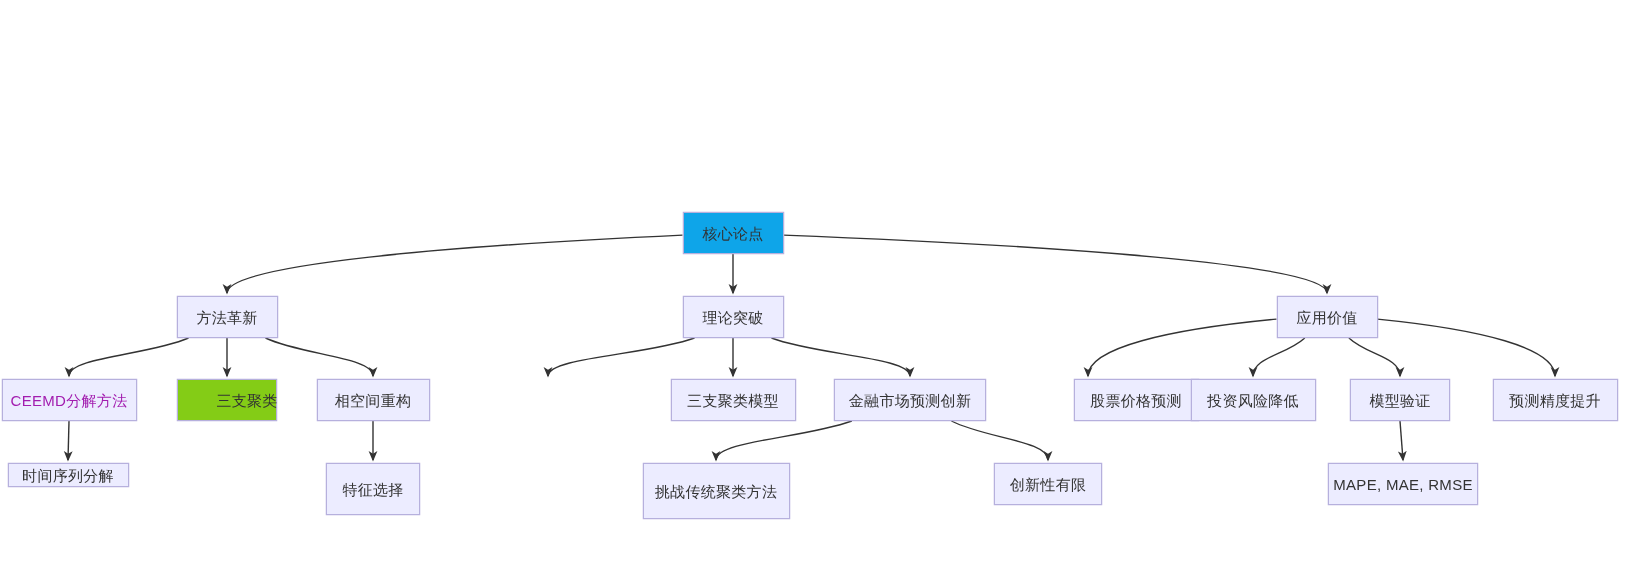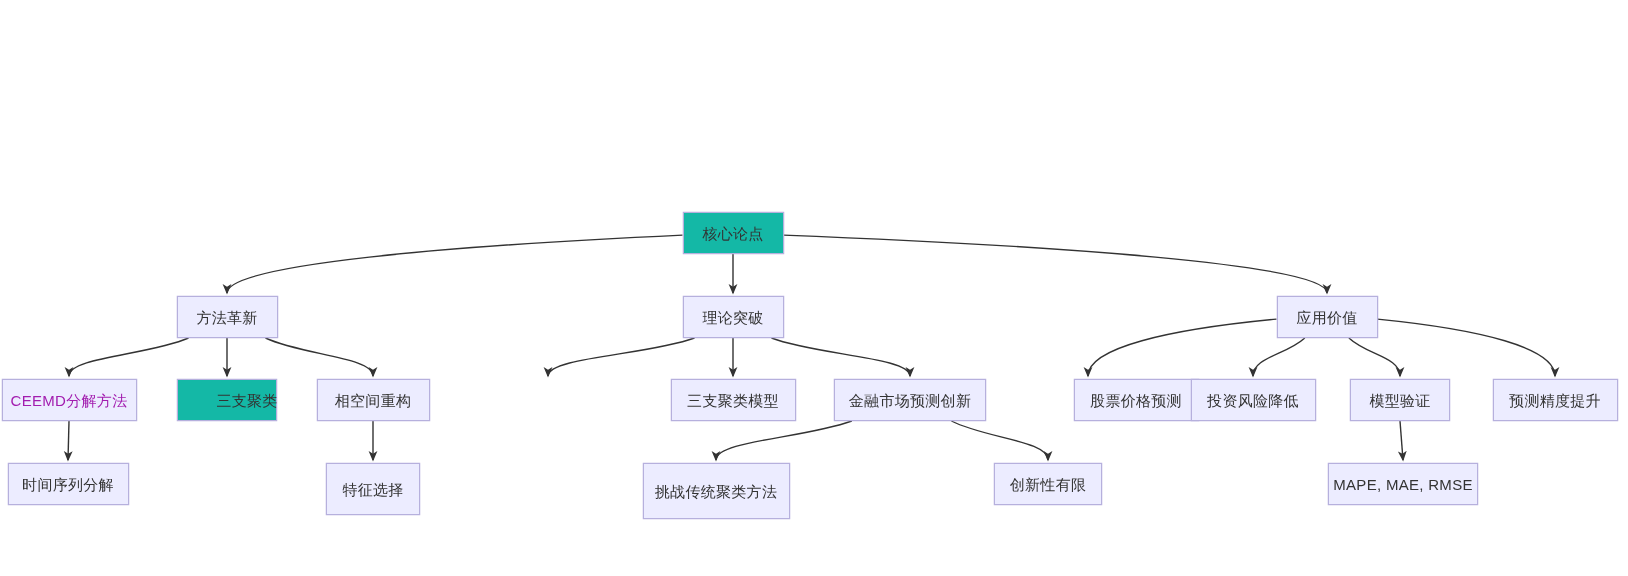--- a/index.html
+++ b/index.html
@@ -77,36 +77,36 @@
         <path d="M 1348.9 338 C 1367.15 355.1, 1400 357, 1400 376" class="edge" stroke="#333333" marker-end="url(#arrowhead)"></path>
         <path d="M 1377.5 319.1 C 1480.1 329.34200000000004, 1555 347.55, 1555 376" class="edge" stroke="#333333" marker-end="url(#arrowhead)"></path>
         <path d="M 69 421 L 68 460" class="edge" stroke="#333333" marker-end="url(#arrowhead)"></path>
         <path d="M 373 421 L 373 460" class="edge" stroke="#333333" marker-end="url(#arrowhead)"></path>
         <path d="M 851.8 421 C 803.3 438.55, 716 440.5, 716 460" class="edge" stroke="#333333" marker-end="url(#arrowhead)"></path>
         <path d="M 951.4 421 C 985.9 438.55, 1048 440.5, 1048 460" class="edge" stroke="#333333" marker-end="url(#arrowhead)"></path>
         <path d="M 1400 421 L 1403 460" class="edge" stroke="#333333" marker-end="url(#arrowhead)"></path>
       </g>
   </svg>
   <div class="node-layer">
-      <div class="node" style="left: 682.5px; top: 212px; width: 101px; height: 42px; background: #14b8a6; border-color: rgb(182, 176, 221);">
+      <div class="node" style="left: 682.5px; top: 212px; width: 101px; height: 42px; background: #0ea5e9; border-color: rgb(182, 176, 221);">
         <span class="node-label" style="color: rgb(51, 51, 51);">核心论点</span>
       </div>
       <div class="node" style="left: 176.5px; top: 296px; width: 101px; height: 42px; background: rgb(236, 236, 255); border-color: rgb(182, 176, 221);">
         <span class="node-label" style="color: rgb(51, 51, 51);">方法革新</span>
       </div>
       <div class="node" style="left: 682.5px; top: 296px; width: 101px; height: 42px; background: rgb(236, 236, 255); border-color: rgb(182, 176, 221);">
         <span class="node-label" style="color: rgb(51, 51, 51);">理论突破</span>
       </div>
       <div class="node" style="left: 1276.5px; top: 296px; width: 101px; height: 42px; background: rgb(236, 236, 255); border-color: rgb(182, 176, 221);">
         <span class="node-label" style="color: rgb(51, 51, 51);">应用价值</span>
       </div>
       <div class="node" style="left: 1.5px; top: 379px; width: 135px; height: 42px; background: rgb(236, 236, 255); border-color: rgb(182, 176, 221);">
         <span class="node-label" style="color: #a21caf;">CEEMD分解方法</span>
       </div>
-      <div class="node" style="left: 177px; top: 379px; width: 100px; height: 42px; background: #14b8a6; border-color: rgb(182, 176, 221); padding-left: 40px;">
+      <div class="node" style="left: 177px; top: 379px; width: 100px; height: 42px; background: #84cc16; border-color: rgb(182, 176, 221); padding-left: 40px;">
         <span class="node-label" style="color: rgb(51, 51, 51);">三支聚类</span>
       </div>
       <div class="node" style="left: 316.5px; top: 379px; width: 113px; height: 42px; background: rgb(236, 236, 255); border-color: rgb(182, 176, 221);">
         <span class="node-label" style="color: rgb(51, 51, 51);">相空间重构</span>
       </div>
       <div class="node" style="left: 670.5px; top: 379px; width: 125px; height: 42px; background: rgb(236, 236, 255); border-color: rgb(182, 176, 221);">
         <span class="node-label" style="color: rgb(51, 51, 51);">三支聚类模型</span>
       </div>
       <div class="node" style="left: 834px; top: 379px; width: 152px; height: 42px; background: rgb(236, 236, 255); border-color: rgb(182, 176, 221);">
         <span class="node-label" style="color: rgb(51, 51, 51);">金融市场预测创新</span>
@@ -116,21 +116,21 @@
       </div>
       <div class="node" style="left: 1190.5px; top: 379px; width: 125px; height: 42px; background: rgb(236, 236, 255); border-color: rgb(182, 176, 221);">
         <span class="node-label" style="color: rgb(51, 51, 51);">投资风险降低</span>
       </div>
       <div class="node" style="left: 1350px; top: 379px; width: 100px; height: 42px; background: rgb(236, 236, 255); border-color: rgb(182, 176, 221);">
         <span class="node-label" style="color: rgb(51, 51, 51);">模型验证</span>
       </div>
       <div class="node" style="left: 1492.5px; top: 379px; width: 125px; height: 42px; background: rgb(236, 236, 255); border-color: rgb(182, 176, 221);">
         <span class="node-label" style="color: rgb(51, 51, 51);">预测精度提升</span>
       </div>
-      <div class="node" style="left: 7.5px; top: 463px; width: 121px; height: 42px; background: rgb(236, 236, 255); border-color: rgb(182, 176, 221);">
+      <div class="node" style="left: 7.5px; top: 463px; width: 121px; height: 24px; background: rgb(236, 236, 255); border-color: rgb(182, 176, 221);">
         <span class="node-label" style="color: rgb(51, 51, 51);">时间序列分解</span>
       </div>
       <div class="node" style="left: 326px; top: 463px; width: 94px; height: 52px; background: rgb(236, 236, 255); border-color: rgb(182, 176, 221);">
         <span class="node-label" style="color: rgb(51, 51, 51);">特征选择</span>
       </div>
       <div class="node" style="left: 642.5px; top: 463px; width: 147px; height: 56px; background: rgb(236, 236, 255); border-color: rgb(182, 176, 221);">
         <span class="node-label" style="color: rgb(51, 51, 51);">挑战传统聚类方法</span>
       </div>
       <div class="node" style="left: 994px; top: 463px; width: 108px; height: 42px; background: rgb(236, 236, 255); border-color: rgb(182, 176, 221);">
         <span class="node-label" style="color: rgb(51, 51, 51);">创新性有限</span>

